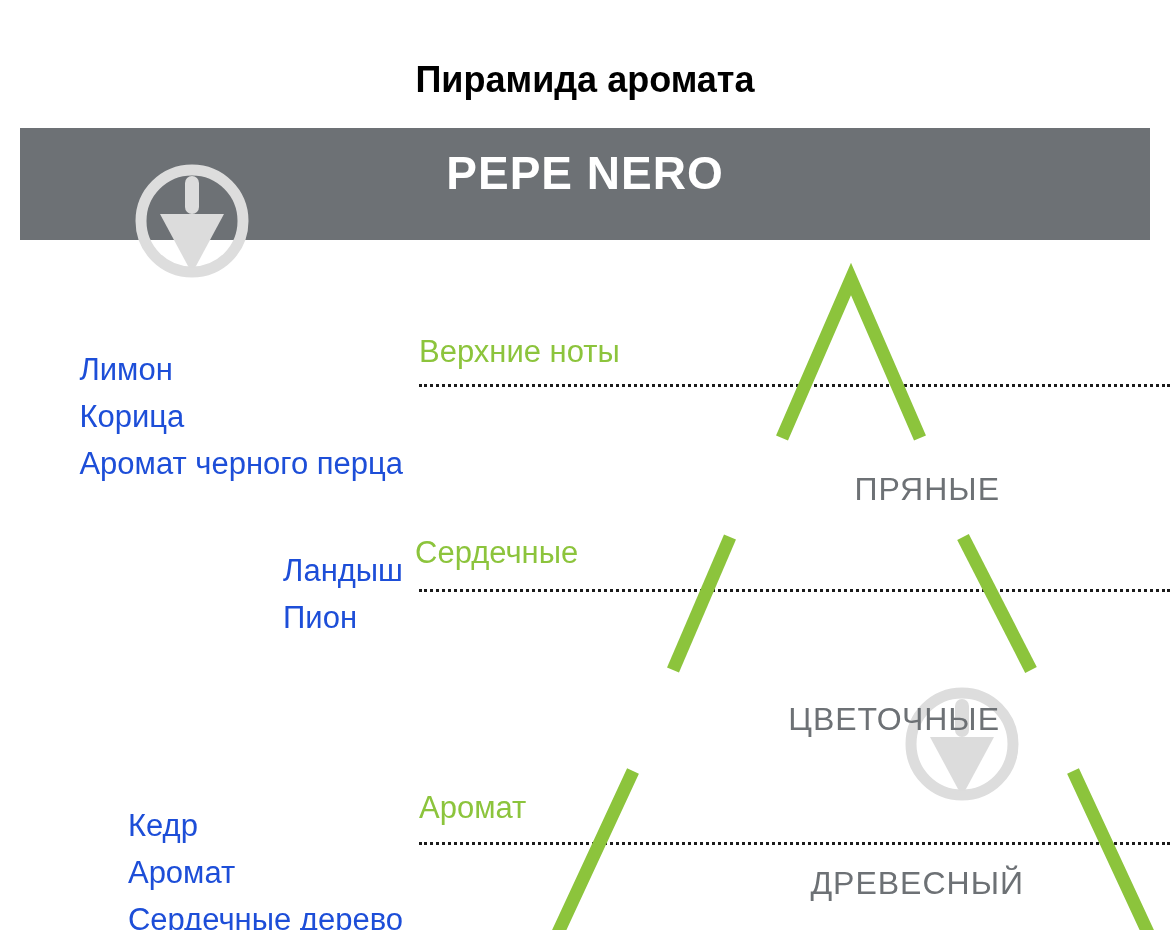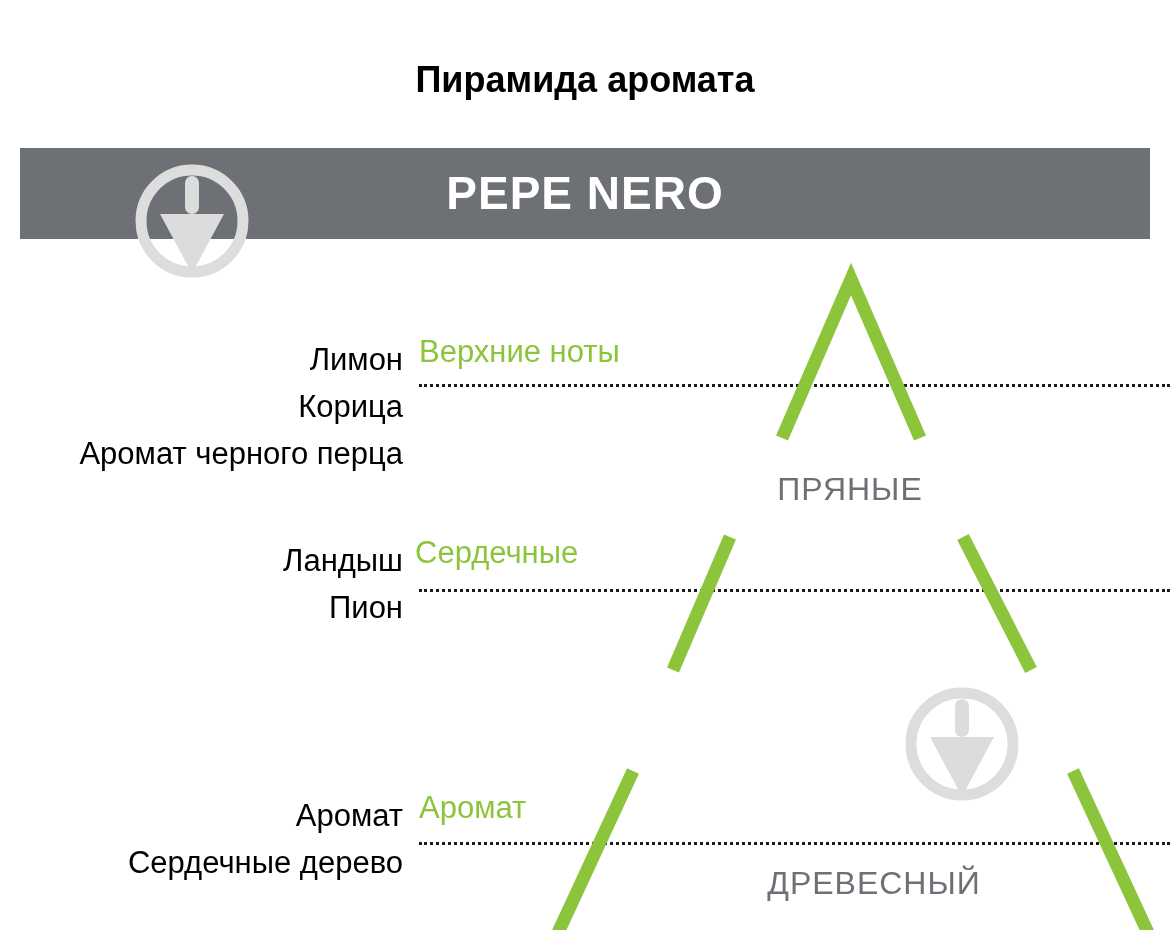--- a/index.html
+++ b/index.html
@@ -31,23 +31,23 @@
     color: #000000;
     letter-spacing: 0px;
     line-height: 44px;
     white-space: nowrap;
   }
 
   
   #brand-bar {
     position: absolute;
     left: 20px;
-    top: 116px;
+    top: 96px;
     width: 1130px;
-    height: 91px;
+    height: 112px;
     background: #6d7175;
   }
   #brand-name {
     position: absolute;
     left: 0;
     top: 0;
     width: 1130px;
     height: 91px;
     line-height: 91px;
     text-align: center;
@@ -75,23 +75,23 @@
   #dotted-line-top    { left: 419px; top: 352px; width: 751px; }
   #dotted-line-middle { left: 419px; top: 557px; width: 751px; }
   #dotted-line-base   { left: 419px; top: 810px; width: 751px; }
 
   
   .note-group { position: absolute; }
 
   .ingredients {
     position: absolute;
     right: 0;
-    top: 8px;
-    text-align: right;
-    color: #000000;
+    top: 18px;
+    text-align: left;
+    color: #1d4ed8;
     font-size: 31px;
     line-height: 47px;
     white-space: nowrap;
   }
   .ingredient-line { display: block; }
 
   .note-title {
     position: absolute;
     left: 0;
     top: 0;
@@ -113,21 +113,21 @@
   #group-base .note-title { left: 419px; }
 
   
   .pyramid-label {
     position: absolute;
     color: #6d7175;
     font-size: 32px;
     letter-spacing: 1px;
     line-height: 38px;
     white-space: nowrap;
-    text-align: center;
+    text-align: right;
   }
   #label-spicy  { left: 700px; top: 438px; width: 300px; }
   #label-floral { left: 700px; top: 668px; width: 300px; }
   #label-woody  { left: 724px; top: 832px; width: 300px; }
 
   
   #pyramid-svg {
     position: absolute;
     left: 0;
     top: 0;
@@ -184,22 +184,24 @@
   <div class="note-group" id="group-heart">
     <div class="ingredients">
       <span class="ingredient-line">Ландыш</span>
       <span class="ingredient-line">Пион</span>
     </div>
     <div class="note-title">Сердечные</div>
   </div>
 
   <div class="note-group" id="group-base">
     <div class="ingredients">
+      <span class="ingredient-line">Кедр</span>
       <span class="ingredient-line">Аромат</span>
       <span class="ingredient-line">Сердечные дерево</span>
     </div>
     <div class="note-title">Аромат</div>
   </div>
 
   <div class="pyramid-label" id="label-spicy">ПРЯНЫЕ</div>
+  <div class="pyramid-label" id="label-floral">ЦВЕТОЧНЫЕ</div>
   <div class="pyramid-label" id="label-woody">ДРЕВЕСНЫЙ</div>
 
 </div>
 
 </body></html>

